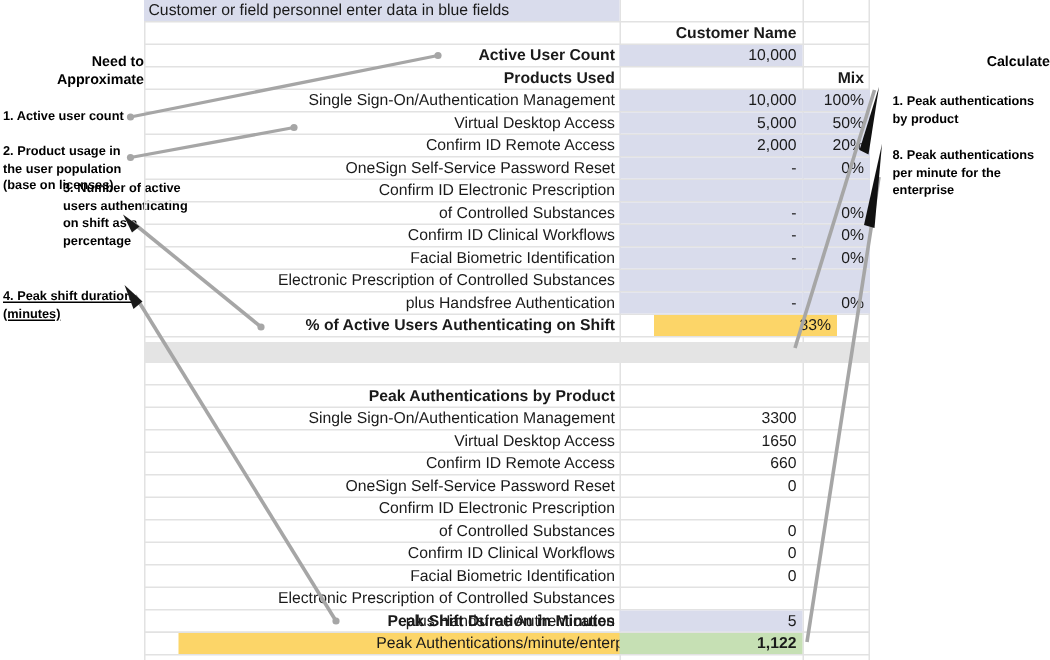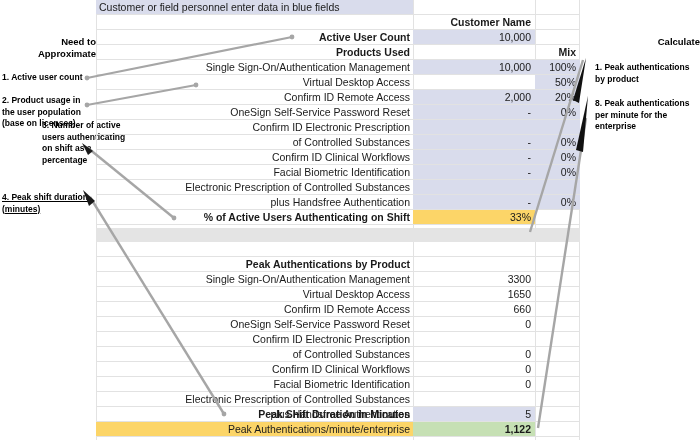--- a/index.html
+++ b/index.html
@@ -74,21 +74,21 @@
     white-space: nowrap;
     overflow: hidden;
   }
   
   .c-label { left: 0;    width: 317px; text-align: right;  padding-right: 3px; }
   .c-value { left: 317px; width: 122px; text-align: right; padding-right: 4px; }
   .c-mix   { left: 439px; width: 45px;  text-align: right; padding-right: 4px; }
 
   .bold    { font-weight: bold; }
   .fill-blue   { background: #d9dcec; }
-  .fill-yellow { background: #fcd568; }
+  .fill-yellow { background: #fcd568; margin-left: 23px; }
   .fill-green  { background: #c6e0b4; }
 
   .banner {
     position: absolute;
     left: 0; top: 0;
     width: 317px; height: 14px;
     line-height: 14px;
     font-size: 10.5px;
     text-align: left;
     padding-left: 3px;
@@ -165,20 +165,21 @@
   </div>
 
   <div id="product-rows">
       <div class="row" style="top: 60px;">
         <div class="cell c-label">Single Sign-On/Authentication Management</div>
         <div class="cell c-value fill-blue">10,000</div>
         <div class="cell c-mix fill-blue">100%</div>
       </div>
       <div class="row" style="top: 75px;">
         <div class="cell c-label">Virtual Desktop Access</div>
+        <div class="cell c-value fill-blue">5,000</div>
         <div class="cell c-mix fill-blue">50%</div>
       </div>
       <div class="row" style="top: 90px;">
         <div class="cell c-label">Confirm ID Remote Access</div>
         <div class="cell c-value fill-blue">2,000</div>
         <div class="cell c-mix fill-blue">20%</div>
       </div>
       <div class="row" style="top: 105px;">
         <div class="cell c-label">OneSign Self-Service Password Reset</div>
         <div class="cell c-value fill-blue">-</div>

